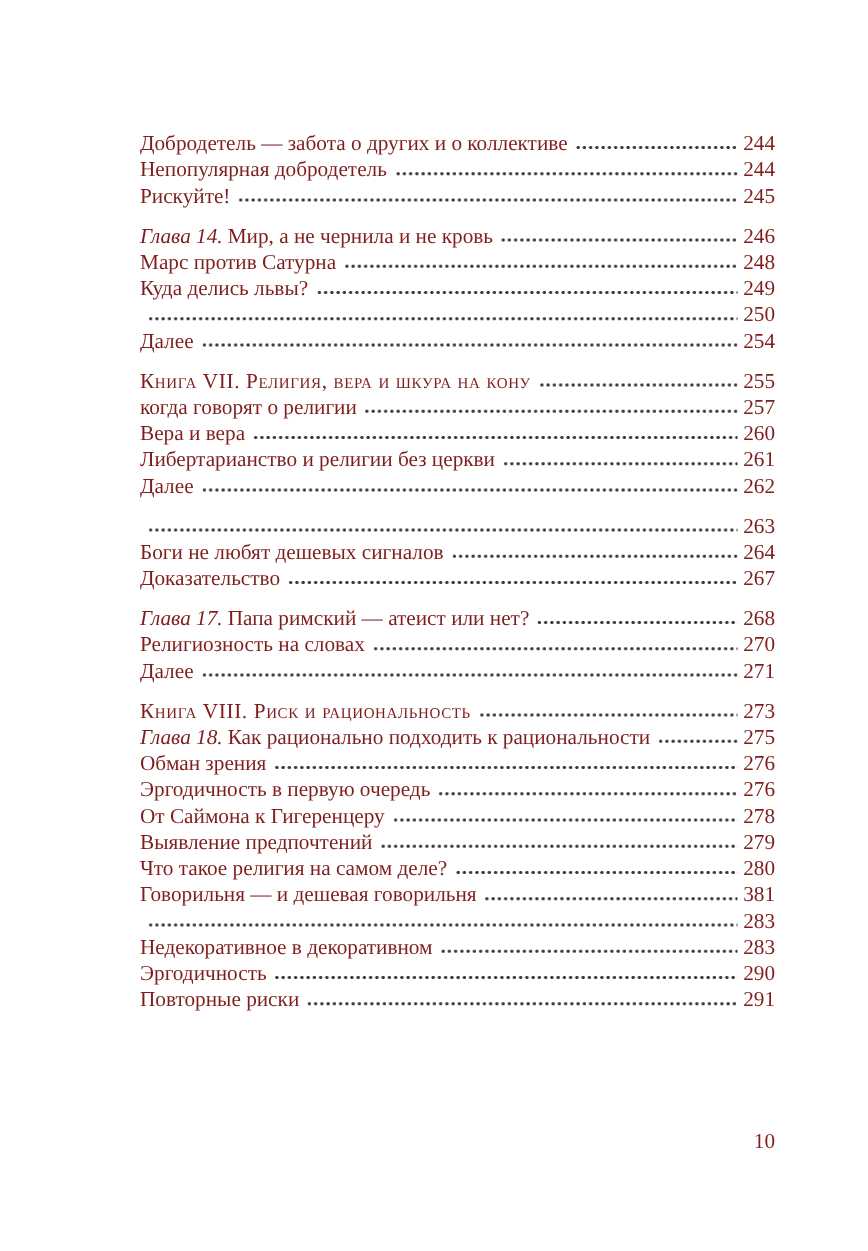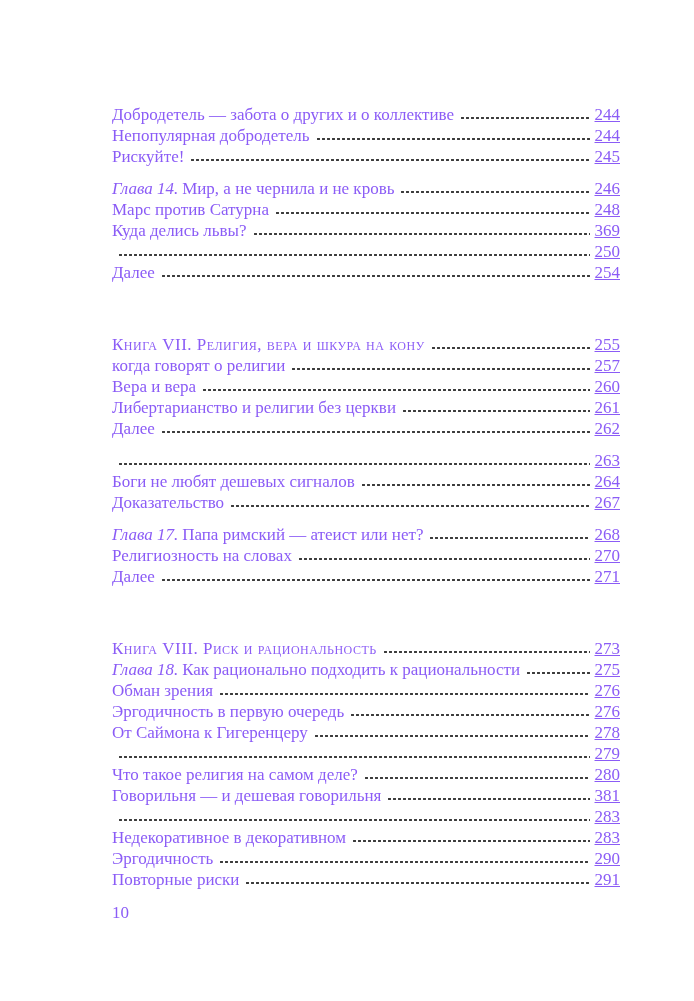--- a/index.html
+++ b/index.html
@@ -7,21 +7,21 @@
     padding: 0;
     background: #ffffff;
   }
   .page {
     position: relative;
     width: 694px;
     height: 1001px;
     background: #ffffff;
     overflow: hidden;
     font-family: "Liberation Serif", "DejaVu Serif", serif;
-    color: #8b5cf6;
+    color: #7f1d1d;
   }
   .toc {
     position: absolute;
     left: 112px;
     top: 104px;
     width: 508px;
   }
   .toc-row {
     display: flex;
     align-items: baseline;
@@ -35,42 +35,40 @@
   .entry-label {
     flex: 0 0 auto;
   }
   .prefix {
     padding-right: 4px;
   }
   .prefix:empty { display: none; }
   .toc-row.book .entry-label {
     font-variant: small-caps;
     letter-spacing: 0.5px;
-    margin-top: 40px;
   }
   .leader {
     flex: 1 1 auto;
     min-width: 12px;
     height: 4px;
     margin: 0 5px 0 7px;
     background-image: radial-gradient(circle at 1.5px 2px, #3a3a3a 1.1px, rgba(255,255,255,0) 1.5px);
     background-size: 5px 4px;
     background-repeat: repeat-x;
     background-position: left bottom;
   }
   .page-num {
     flex: 0 0 auto;
-    text-decoration: underline;
   }
   .footer {
     position: absolute;
     top: 902px;
     left: 112px;
     width: 508px;
-    text-align: left;
+    text-align: right;
     font-size: 17px;
     line-height: 21px;
   }
 </style>
 </head>
 <body>
 
 <div class="page">
   <div class="toc" id="toc">
       <div class="toc-row">
@@ -94,21 +92,21 @@
     <span class="page-num">246</span>
   </div>
       <div class="toc-row">
     <span class="entry-label"><span class="entry-text">Марс против Сатурна</span></span>
     <span class="leader"></span>
     <span class="page-num">248</span>
   </div>
       <div class="toc-row">
     <span class="entry-label"><span class="entry-text">Куда делись львы?</span></span>
     <span class="leader"></span>
-    <span class="page-num">369</span>
+    <span class="page-num">249</span>
   </div>
       <div class="toc-row">
     <span class="leader"></span>
     <span class="page-num">250</span>
   </div>
       <div class="toc-row">
     <span class="entry-label"><span class="entry-text">Далее</span></span>
     <span class="leader"></span>
     <span class="page-num">254</span>
   </div>
@@ -185,20 +183,21 @@
     <span class="entry-label"><span class="entry-text">Эргодичность в первую очередь</span></span>
     <span class="leader"></span>
     <span class="page-num">276</span>
   </div>
       <div class="toc-row">
     <span class="entry-label"><span class="entry-text">От Саймона к Гигеренцеру</span></span>
     <span class="leader"></span>
     <span class="page-num">278</span>
   </div>
       <div class="toc-row">
+    <span class="entry-label"><span class="entry-text">Выявление предпочтений</span></span>
     <span class="leader"></span>
     <span class="page-num">279</span>
   </div>
       <div class="toc-row">
     <span class="entry-label"><span class="entry-text">Что такое религия на самом деле?</span></span>
     <span class="leader"></span>
     <span class="page-num">280</span>
   </div>
       <div class="toc-row">
     <span class="entry-label"><span class="entry-text">Говорильня — и дешевая говорильня</span></span>

